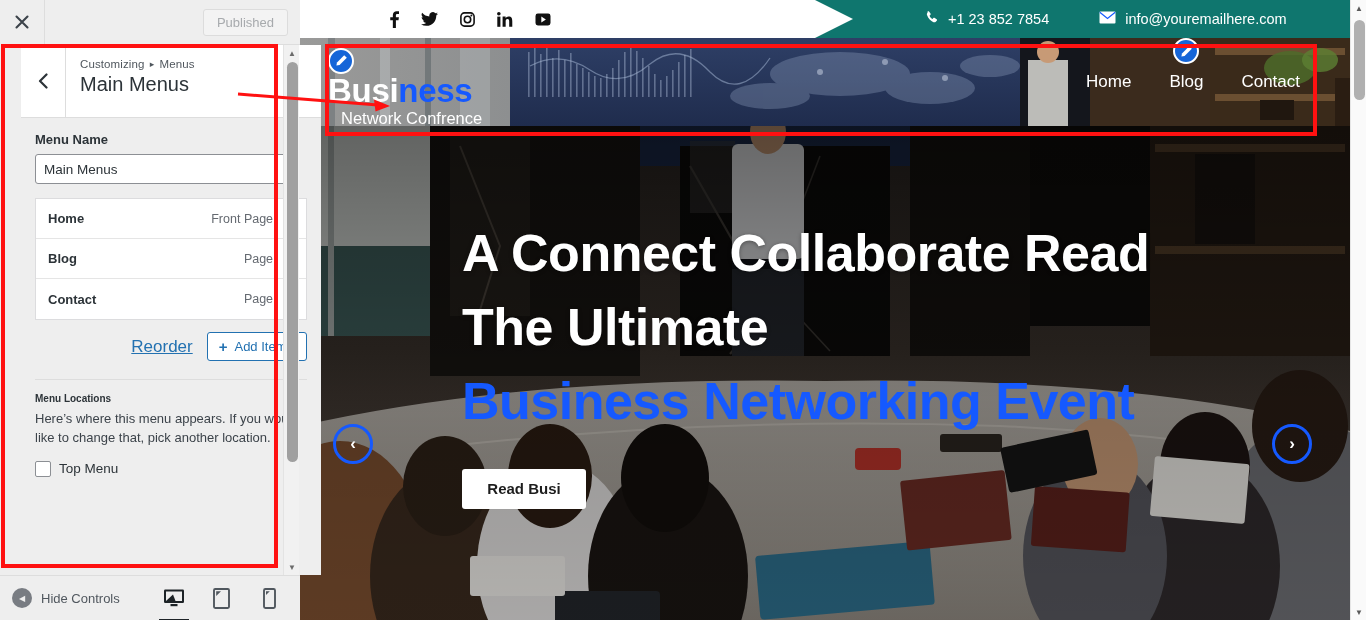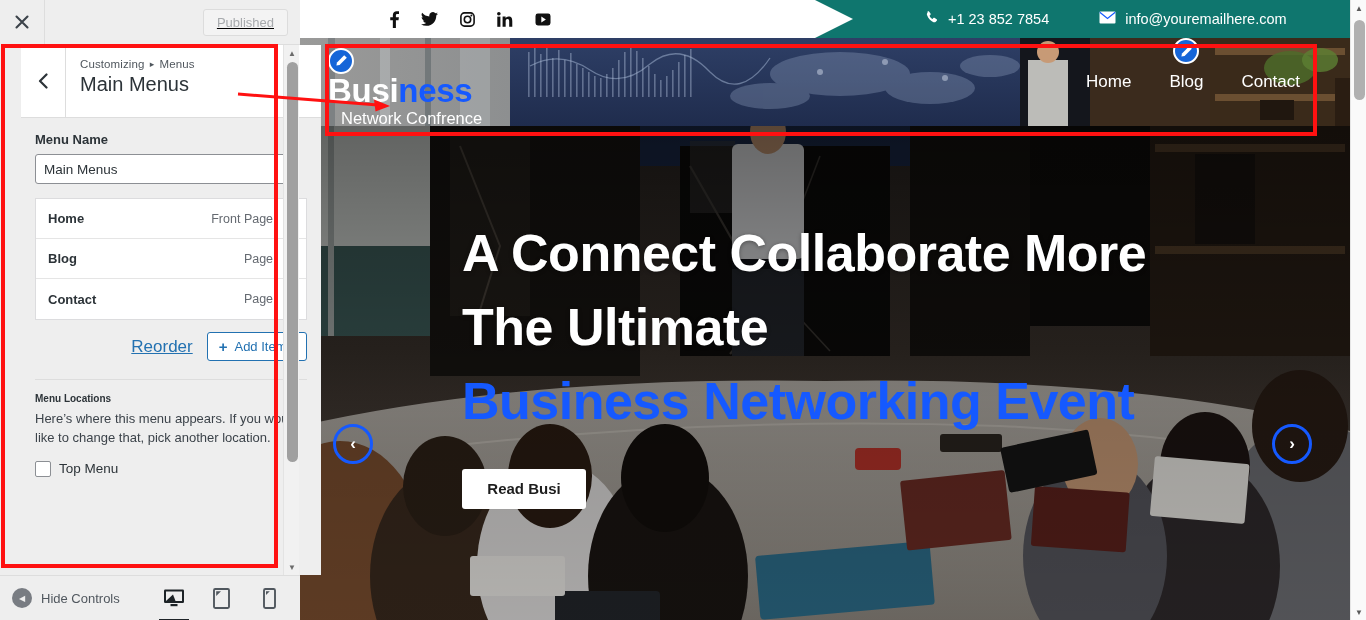--- a/index.html
+++ b/index.html
@@ -17,21 +17,21 @@
     width: 300px; height: 620px;
     background: #eee;
     border-right: 1px solid #ddd;
     z-index: 20;
   }
   .cz-topbar {
     position: absolute; left: 0; top: 0;
     width: 300px; height: 45px;
     background: #eee;
     border-bottom: 1px solid #ddd;
-    display: flex; align-items: center; text-decoration: underline;
+    display: flex; align-items: center;
   }
   .cz-close {
     width: 45px; height: 45px;
     display: flex; align-items: center; justify-content: center;
     border-right: 1px solid #ddd;
     background: #eee; cursor: pointer;
     color: #444; font-size: 17px; font-weight: bold;
   }
   .cz-save-wrap { flex: 1; display: flex; justify-content: flex-end; align-items: center; padding-right: 12px; }
   .cz-published {
@@ -583,21 +583,21 @@
           <rect x="555" y="322" width="46" height="22" rx="4" fill="#b8332a"></rect>
           <rect x="700" y="322" width="90" height="46" rx="3" fill="#151515" transform="rotate(-12 700 322)"></rect>
           <rect x="255" y="465" width="105" height="55" rx="4" fill="#23262b"></rect>
           <rect x="170" y="430" width="95" height="40" rx="3" fill="#eceae6"></rect>
           <rect x="855" y="330" width="95" height="60" rx="3" fill="#e9e7e2" transform="rotate(5 855 330)"></rect>
           <rect x="0" y="0" width="1050" height="494" fill="url(#dark)"></rect>
         </svg>
       </div>
 
       <div class="hero-inner">
-        <div class="hero-l1">A Connect Collaborate More</div>
+        <div class="hero-l1">A Connect Collaborate Read</div>
         <div class="hero-l2">The Ultimate</div>
         <div class="hero-l3">Business Networking Event</div>
         <button class="read-more">Read Busi</button>
       </div>
 
       <button class="car-btn car-prev">‹</button>
       <button class="car-btn car-next">›</button>
     </div>
   </div>
 

